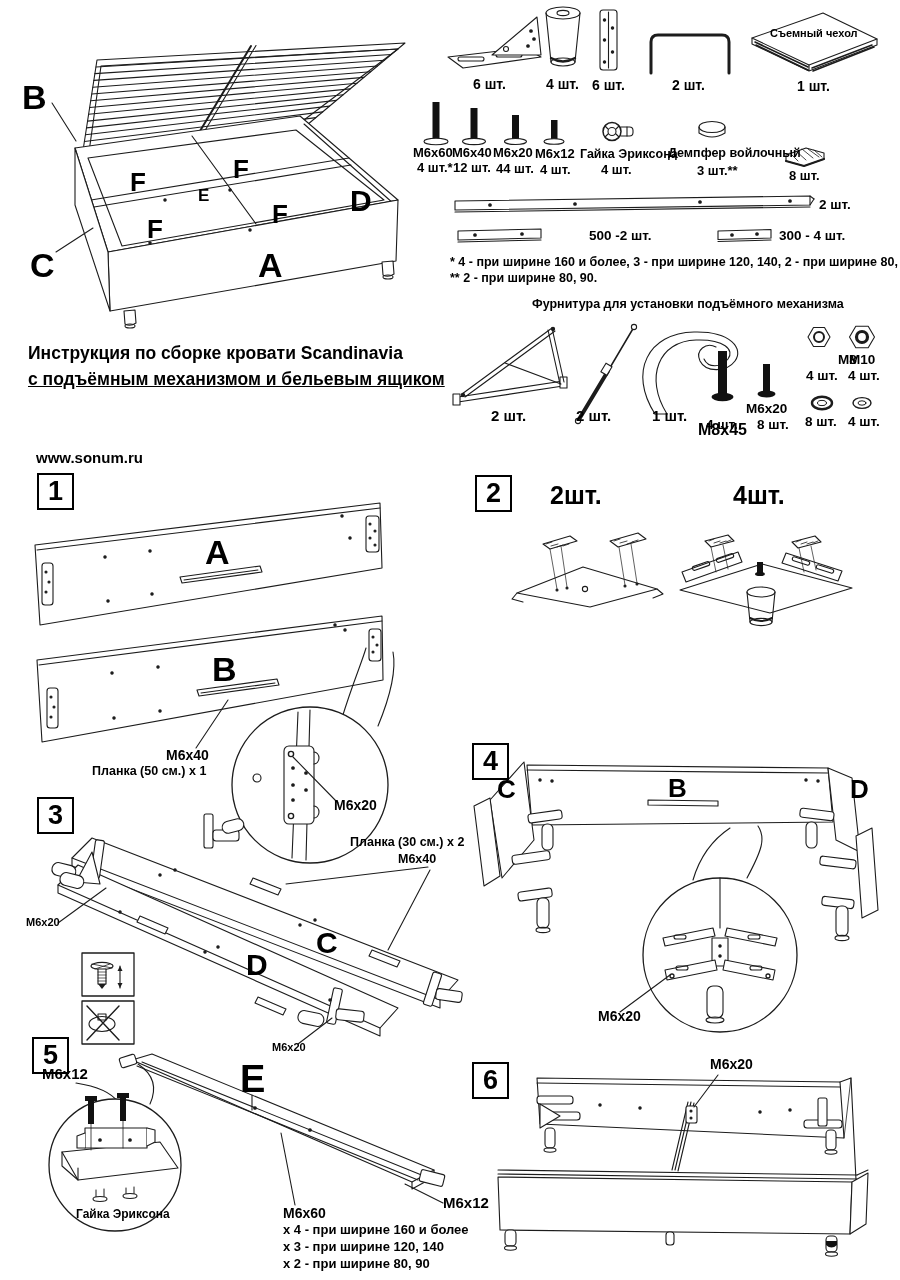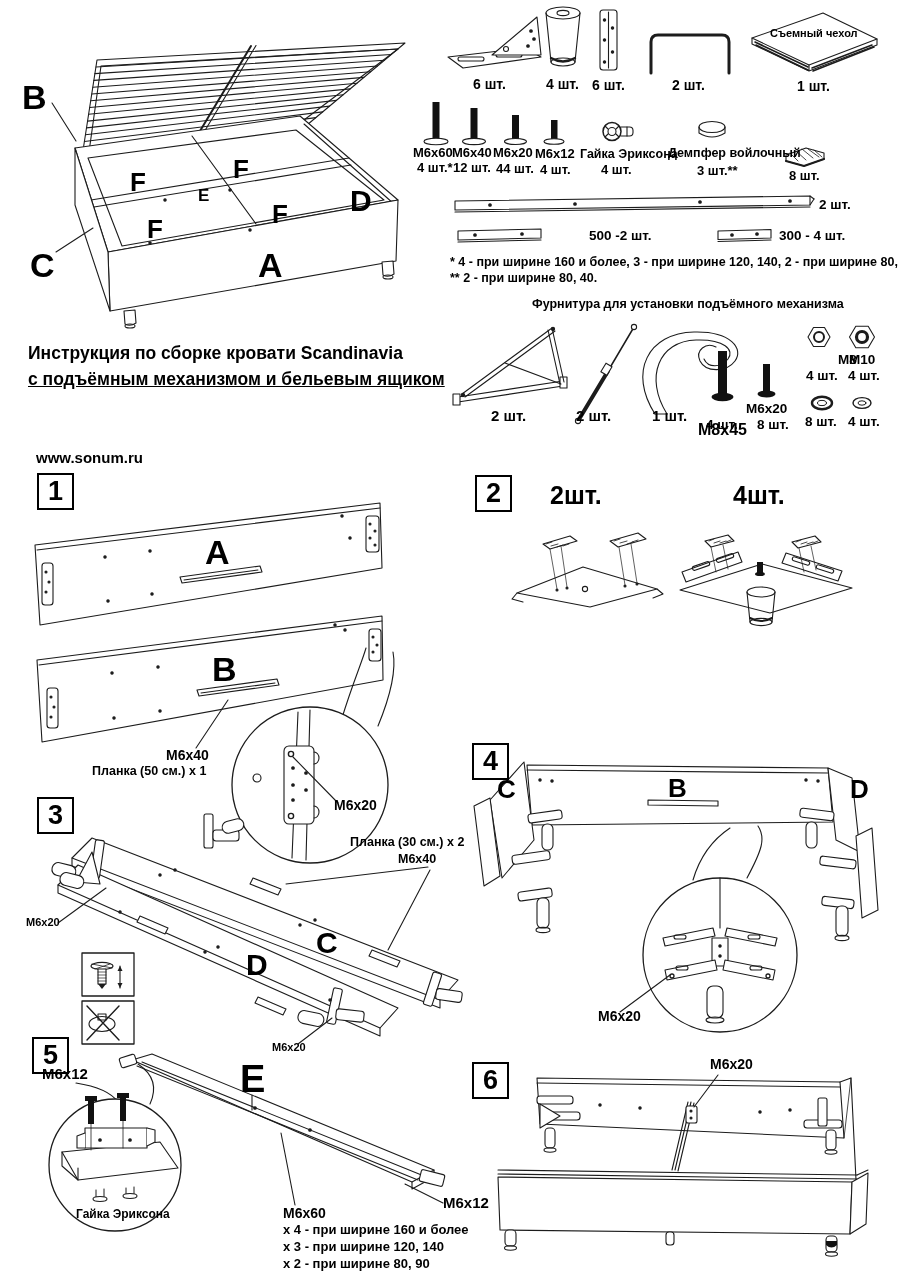--- a/index.html
+++ b/index.html
@@ -529,21 +529,21 @@
 <div class="t" style="left:601px;top:163px;font-size:13px;">4 шт.</div>
 <div class="t" style="left:668px;top:146px;font-size:12.5px;">Демпфер войлочный</div>
 <div class="t" style="left:697px;top:164px;font-size:13px;">3 шт.**</div>
 <div class="t" style="left:789px;top:169px;font-size:13px;">8 шт.</div>
 
 <div class="t" style="left:819px;top:197px;font-size:13.5px;">2 шт.</div>
 <div class="t" style="left:549px;top:228px;font-size:13.5px;margin-left:40px;">500 -2 шт.</div>
 <div class="t" style="left:779px;top:228px;font-size:13.5px;">300 - 4 шт.</div>
 
 <div class="t" style="left:450px;top:255px;font-size:12.5px;">* 4 - при ширине 160 и более, 3 - при ширине 120, 140, 2 - при ширине 80, 90</div>
-<div class="t" style="left:450px;top:271px;font-size:12.5px;">** 2 - при ширине 80, 40.</div>
+<div class="t" style="left:450px;top:271px;font-size:12.5px;">** 2 - при ширине 80, 90.</div>
 
 <div class="t" style="left:532px;top:297px;font-size:12.5px;">Фурнитура для установки подъёмного механизма</div>
 <div class="t" style="left:491px;top:407px;font-size:15px;">2 шт.</div>
 <div class="t" style="left:576px;top:407px;font-size:15px;">2 шт.</div>
 <div class="t" style="left:652px;top:407px;font-size:15px;">1 шт.</div>
 <div class="t" style="left:698px;top:421px;font-size:16px;">М8х45</div>
 <div class="t" style="left:706px;top:417px;font-size:13.5px;">4 шт.</div>
 <div class="t" style="left:746px;top:401px;font-size:13.5px;">М6х20</div>
 <div class="t" style="left:757px;top:417px;font-size:13.5px;">8 шт.</div>
 <div class="t" style="left:810px;top:352px;font-size:13.5px;margin-left:28px;">М8</div>

